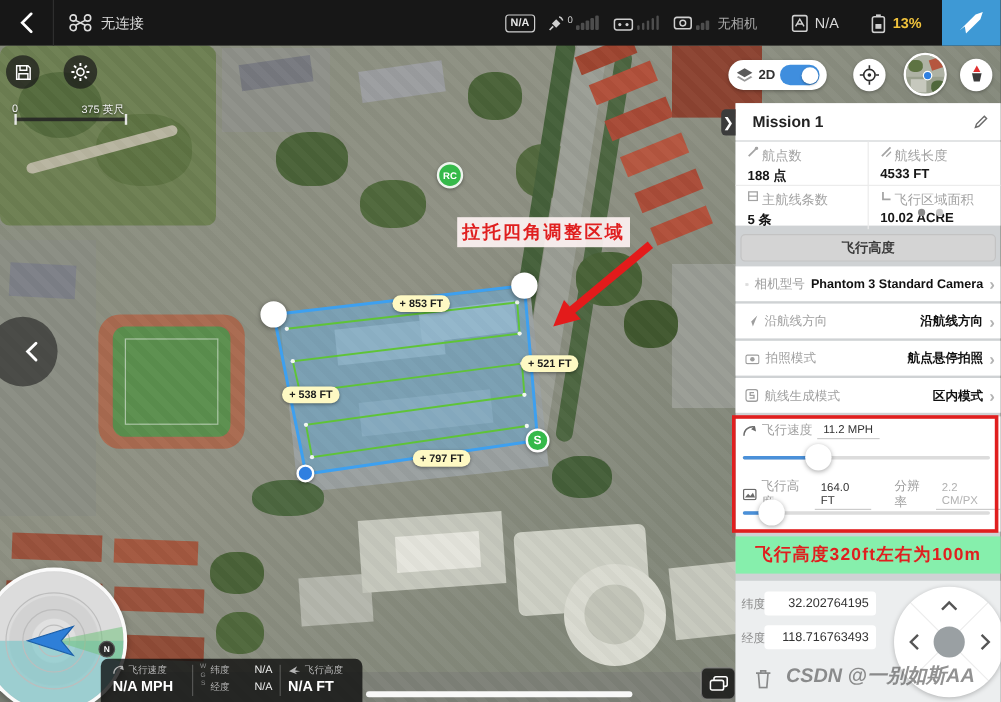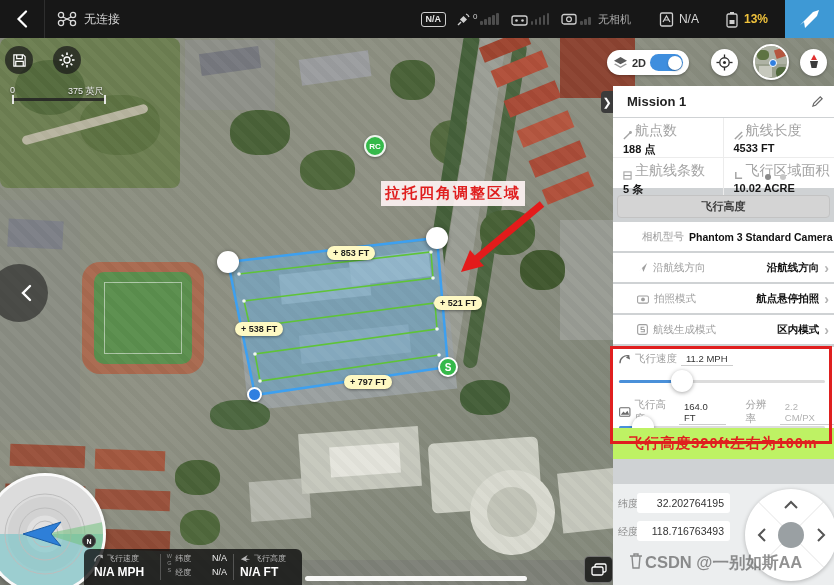--- a/index.html
+++ b/index.html
@@ -41,60 +41,60 @@
   
   .panel{position:absolute;left:613px;top:86px;width:221px;height:499px;background:#cfd2d4;z-index:20;}
   .sect{position:absolute;left:0;width:221px;background:#fff;}
   .p-header{top:0;height:31px;display:flex;align-items:center;padding:0 10px 0 14px;}
   .p-title{font-size:13px;font-weight:bold;color:#222;flex:1;}
   .p-tab-arrow{position:absolute;left:-12px;top:5px;width:12px;height:22px;background:#3b3b3b;border-radius:4px 0 0 4px;color:#fff;font-size:11px;display:flex;align-items:center;justify-content:center;z-index:21;}
   .stats{top:32px;height:70px;display:grid;grid-template-columns:1fr 1fr;grid-template-rows:1fr 1fr;}
   .stat-cell{padding:4px 0 0 10px;border-right:1px solid #ececec;border-bottom:1px solid #ececec;}
   .stat-cell:nth-child(2n){border-right:none;}
   .stat-cell:nth-child(3),.stat-cell:nth-child(4){border-bottom:none;}
-  .stat-label{font-size:14px;color:#a3a3a3;display:flex;align-items:flex-end;gap:3px;}
+  .stat-label{font-size:11px;color:#a3a3a3;display:flex;align-items:flex-start;gap:3px;}
   .stat-value{font-size:11px;font-weight:bold;color:#161616;margin-top:2px;}
   .page-dots{position:absolute;left:152px;top:88px;display:flex;gap:9px;z-index:22;}
   .page-dots i{width:6px;height:6px;border-radius:50%;}
   .tabs{position:absolute;left:4px;top:109px;width:213px;height:23px;background:#d4d4d4;border:1px solid #c3c3c3;border-radius:4px;display:flex;z-index:21;}
   .tab{flex:1;display:flex;align-items:center;justify-content:center;font-size:11px;font-weight:bold;color:#3c3c3c;}
   .tab.active{background:#fff;border-radius:3px;color:#1a1a1a;box-shadow:0 0 2px rgba(0,0,0,0.25);}
-  .srow{position:absolute;left:0;width:221px;height:29px;background:#fff;display:flex;align-items:center;padding:0 5px 0 24px;gap:5px;}
+  .srow{position:absolute;left:0;width:221px;height:29px;background:#fff;display:flex;align-items:center;padding:0 5px 0 8px;gap:5px;}
   .srow-label{font-size:10.5px;color:#9e9e9e;flex:1;white-space:nowrap;}
   .srow-value{font-size:10.5px;font-weight:bold;color:#111;white-space:nowrap;}
   .chev{color:#b3b3b3;font-size:14px;font-weight:bold;line-height:1;}
   .sliders{top:261px;height:96px;}
   .sl-row{position:absolute;left:6px;display:flex;align-items:center;gap:4px;}
   .sl-label{font-size:10.5px;color:#9e9e9e;}
   .sl-value{font-size:9.5px;color:#333;border-bottom:1px solid #ccc;padding:1px 5px;}
   .sl-value.dim{color:#b3b3b3;}
   .track{position:absolute;left:6px;width:206px;height:3px;border-radius:2px;background:#dcdcdc;}
   .track .fill{position:absolute;left:0;top:0;height:3px;border-radius:2px;background:#4a90d9;}
   .thumb{position:absolute;top:-10px;width:22px;height:22px;border-radius:50%;background:#fff;box-shadow:0 1px 4px rgba(0,0,0,0.35);}
-  .note{top:342px;height:31px;background:#bef264;display:flex;align-items:center;justify-content:center;font-size:14.5px;font-weight:bold;color:#E01F1F;letter-spacing:1px;}
+  .note{top:361px;height:31px;background:#86efac;display:flex;align-items:center;justify-content:center;font-size:14.5px;font-weight:bold;color:#E01F1F;letter-spacing:1px;}
   .coords{top:398px;height:101px;background:#eceeef;}
   .coord-label{position:absolute;font-size:10px;color:#8a8a8a;}
   .coord-box{position:absolute;left:24px;width:93px;height:20px;background:#fff;border-radius:3px;font-size:10.5px;color:#333;display:flex;align-items:center;justify-content:flex-end;padding-right:6px;}
   .dpad{position:absolute;left:132px;top:5px;width:92px;height:92px;border-radius:50%;background:#fff;box-shadow:0 1px 4px rgba(0,0,0,0.25);overflow:hidden;}
   .dpad .cross1,.dpad .cross2{position:absolute;left:-10px;top:45px;width:112px;height:1px;background:rgba(0,0,0,0.08);}
   .dpad .cross1{transform:rotate(45deg);} .dpad .cross2{transform:rotate(-45deg);}
   .dpad-center{position:absolute;left:33px;top:33px;width:26px;height:26px;border-radius:50%;background:#9aa0a3;}
   .dpad-arrow{position:absolute;width:18px;height:18px;display:flex;align-items:center;justify-content:center;}
   .red-rect{position:absolute;left:610px;top:346px;width:222px;height:98px;border:3px solid #E01F1F;z-index:35;pointer-events:none;}
   
   .statusbar{position:absolute;left:84px;top:549px;width:218px;height:36px;background:rgba(12,12,12,0.78);border-radius:6px 6px 0 0;z-index:18;display:flex;align-items:stretch;color:#eee;}
   .sb-sep{width:1px;background:rgba(255,255,255,0.22);margin:5px 0;}
   .sb-label{font-size:8px;color:#b5b5b5;display:flex;align-items:center;gap:3px;}
   .sb-value{font-size:12px;font-weight:bold;color:#fff;margin-top:1px;}
   .compass{position:absolute;left:-16px;top:473px;width:122px;height:122px;border-radius:50%;z-index:16;border:3px solid rgba(255,255,255,0.9);background:radial-gradient(circle,#e0e0e0 0 22%,#d2d2d2 23% 45%,#dcdcdc 46% 70%,#cccccc 71% 100%);overflow:hidden;box-shadow:0 2px 6px rgba(0,0,0,0.3);}
   .compass .half{position:absolute;left:0;top:58px;width:116px;height:58px;background:rgba(103,194,199,0.55);}
   .nbadge{position:absolute;left:82px;top:534px;width:14px;height:14px;border-radius:50%;background:#2c2c2c;color:#fff;font-size:7px;font-weight:bold;display:flex;align-items:center;justify-content:center;z-index:17;border:1px solid #555;}
   .photos-btn{position:absolute;left:584px;top:556px;width:29px;height:27px;border-radius:5px;background:rgba(18,18,18,0.8);border:1px solid rgba(255,255,255,0.35);display:flex;align-items:center;justify-content:center;z-index:18;}
   .home-indicator{position:absolute;left:305px;top:576px;width:222px;height:5px;border-radius:3px;background:rgba(255,255,255,0.95);z-index:18;}
-  .watermark{position:absolute;left:629px;top:552px;display:flex;align-items:flex-start;gap:2px;z-index:50;color:rgba(72,72,72,0.6);font-size:16.5px;font-weight:bold;white-space:nowrap;pointer-events:none;}
+  .watermark{position:absolute;left:629px;top:552px;display:flex;align-items:flex-end;gap:12px;z-index:50;color:rgba(72,72,72,0.6);font-size:16.5px;font-weight:bold;white-space:nowrap;pointer-events:none;font-style:italic;}
 </style>
 </head>
 <body>
 
 <div class="screen">
 
   <div class="map">
 
     <div class="patch" style="left:0;top:38px;width:180px;height:150px;background:#6d7f52;border-radius:8px;"></div>
     <div class="patch" style="left:15px;top:60px;width:70px;height:55px;background:#556b3d;border-radius:50%;"></div>

